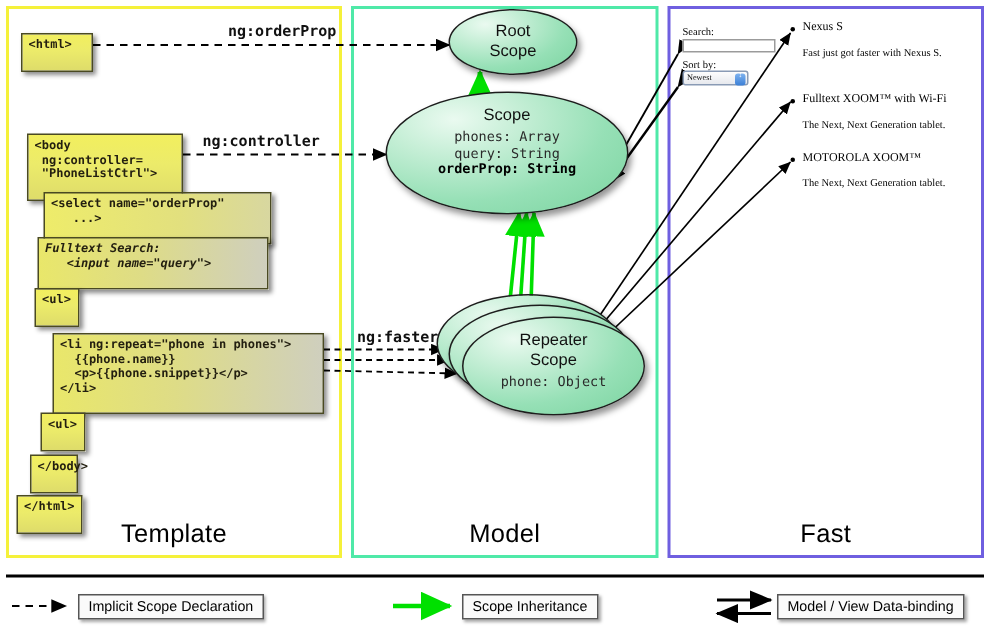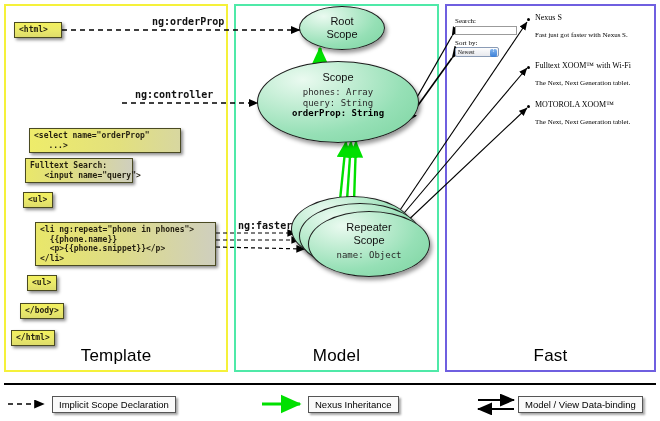--- a/index.html
+++ b/index.html
@@ -15,21 +15,21 @@
   .panel-label{position:absolute;bottom:4px;left:0;width:100%;text-align:center;
                font-size:17px;color:#000;letter-spacing:.2px;}
 
   
   .cbox{position:absolute;box-sizing:border-box;
         border:1px solid #4a4a22;
         background:linear-gradient(to bottom,#f2ef5e 0%,#eceb6a 45%,#dedc6a 100%);
         box-shadow:2px 2px 3px rgba(0,0,0,.45);
         font-family:"DejaVu Sans Mono","Liberation Mono",monospace;
         font-size:8px;line-height:9.5px;color:#231f10;
-        padding:2px 4px 2px 4px;white-space:pre;font-weight:700;}
+        padding:2px 4px 12px 4px;white-space:pre;font-weight:700;}
   .cbox.pale{background:linear-gradient(to right,#eeec6a 0%,#e2e07e 60%,#d8d7a0 100%);}
   .cbox.grey{background:linear-gradient(to right,#e9e76a 0%,#dedc86 45%,#cfcfbe 100%);}
 
   
   .scope{position:absolute;box-sizing:border-box;border-radius:50%;
          border:1.6px solid #1d1d1d;
          background:radial-gradient(ellipse at 28% 22%,#eafaf0 0%,#c4eed5 28%,#96e0b6 62%,#7ad39f 100%);
          box-shadow:2px 3px 4px rgba(0,0,0,.42);
          text-align:center;color:#111;}
   .scope .ttl{font-family:"Liberation Sans",sans-serif;font-size:11px;line-height:13px;}
@@ -107,37 +107,40 @@
 
     <path d="M452,58 L406,122" stroke="#000" stroke-width="1.6" fill="none" marker-start="url(#ahBlack)" marker-end="url(#ahBlack)"></path>
 
     <path d="M392,222 L527,22" stroke="#000" stroke-width="1.1" fill="none" marker-end="url(#ahBlack)"></path>
     <path d="M388,232 L527,68" stroke="#000" stroke-width="1.1" fill="none" marker-end="url(#ahBlack)"></path>
     <path d="M384,243 L527,108" stroke="#000" stroke-width="1.1" fill="none" marker-end="url(#ahBlack)"></path>
   </svg>
 
   <div class="cbox" style="left:14px;top:22px;width:48px;">&lt;html&gt;</div>
 
+  <div class="cbox" style="left:18px;top:89px;width:104px;">&lt;body
+ ng:controller=
+ "PhoneListCtrl"&gt;</div>
 
   <div class="cbox pale" style="left:29px;top:128px;width:152px;">&lt;select name="orderProp"
    ...&gt;</div>
 
-  <div class="cbox grey" style="left:25px;top:158px;width:108px;">Fulltext Search:
+  <div class="cbox grey" style="left:25px;top:158px;width:154px;font-style:italic;">Fulltext Search:
    &lt;input name="query"&gt;</div>
 
   <div class="cbox" style="left:23px;top:192px;width:30px;">&lt;ul&gt;</div>
 
   <div class="cbox grey" style="left:35px;top:222px;width:181px;">&lt;li ng:repeat="phone in phones"&gt;
   {{phone.name}}
   &lt;p&gt;{{phone.snippet}}&lt;/p&gt;
 &lt;/li&gt;</div>
 
   <div class="cbox" style="left:27px;top:275px;width:30px;">&lt;ul&gt;</div>
 
-  <div class="cbox" style="left:20px;top:303px;width:44px;">&lt;/body&gt;</div>
+  <div class="cbox" style="left:20px;top:303px;width:32px;">&lt;/body&gt;</div>
 
   <div class="cbox" style="left:11px;top:330px;width:44px;">&lt;/html&gt;</div>
 
   <div class="wlab" style="left:152px;top:16px;">ng:orderProp</div>
   <div class="wlab" style="left:135px;top:89px;">ng:controller</div>
   <div class="wlab" style="left:238px;top:220px;">ng:faster</div>
 
   <div class="scope" id="scope-root" style="left:299px;top:6px;width:86px;height:44px;padding-top:8px;">
     <div class="ttl">Root</div>
     <div class="ttl">Scope</div>
@@ -151,21 +154,21 @@
       <div style="font-weight:700;color:#000;">orderProp: String</div>
     </div>
   </div>
 
   <div class="scope" style="left:291px;top:196px;width:122px;height:66px;"></div>
   <div class="scope" style="left:299px;top:203px;width:122px;height:66px;"></div>
   <div class="scope" id="scope-rep" style="left:308px;top:211px;width:122px;height:66px;padding-top:9px;">
     <div class="ttl">Repeater</div>
     <div class="ttl">Scope</div>
     <div class="props">
-      <div>name: Object</div>
+      <div>phone: Object</div>
     </div>
   </div>
 
   <div class="vlabel" style="left:455px;top:17px;">Search:</div>
   <input class="vinput" type="text" style="left: 455px; top: 26px; width: 62px; height: 9px; font-size: 6px;" value="">
 
   <div class="vlabel" style="left:455px;top:39px;">Sort by:</div>
   <div class="vselect" style="left:455px;top:47px;width:44px;">
     <span>Newest</span>
     <span class="sbtn">↕</span>
@@ -194,16 +197,16 @@
         <path d="M0,0 L7,3.2 L0,6.4 z" fill="#00e000"></path>
       </marker>
     </defs>
     <path d="M8,14 L44,14" stroke="#000" stroke-width="1.4" fill="none" stroke-dasharray="5,4" marker-end="url(#lgBlack)"></path>
     <path d="M262,14 L300,14" stroke="#00e000" stroke-width="3" fill="none" marker-end="url(#lgGreen)"></path>
     <path d="M478,10 L514,10" stroke="#000" stroke-width="2" fill="none" marker-end="url(#lgBlack)"></path>
     <path d="M514,19 L478,19" stroke="#000" stroke-width="2" fill="none" marker-end="url(#lgBlack)"></path>
   </svg>
 
   <div class="lbox" style="left:52px;top:396px;">Implicit Scope Declaration</div>
-  <div class="lbox" style="left:308px;top:396px;">Nexus Inheritance</div>
+  <div class="lbox" style="left:308px;top:396px;">Scope Inheritance</div>
   <div class="lbox" style="left:518px;top:396px;">Model / View Data-binding</div>
 
 </div>
 
 </body></html>

